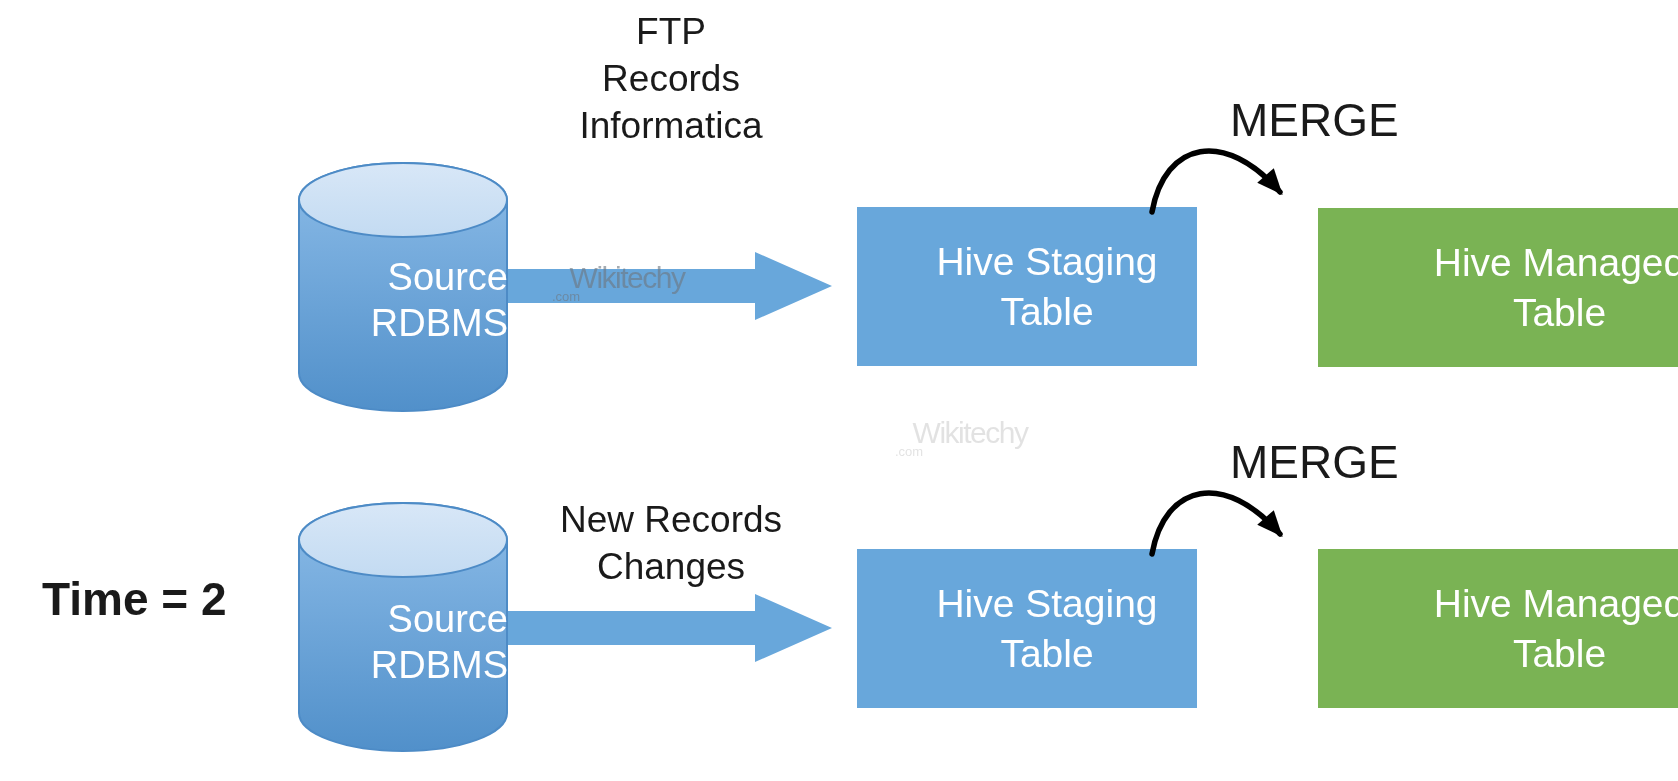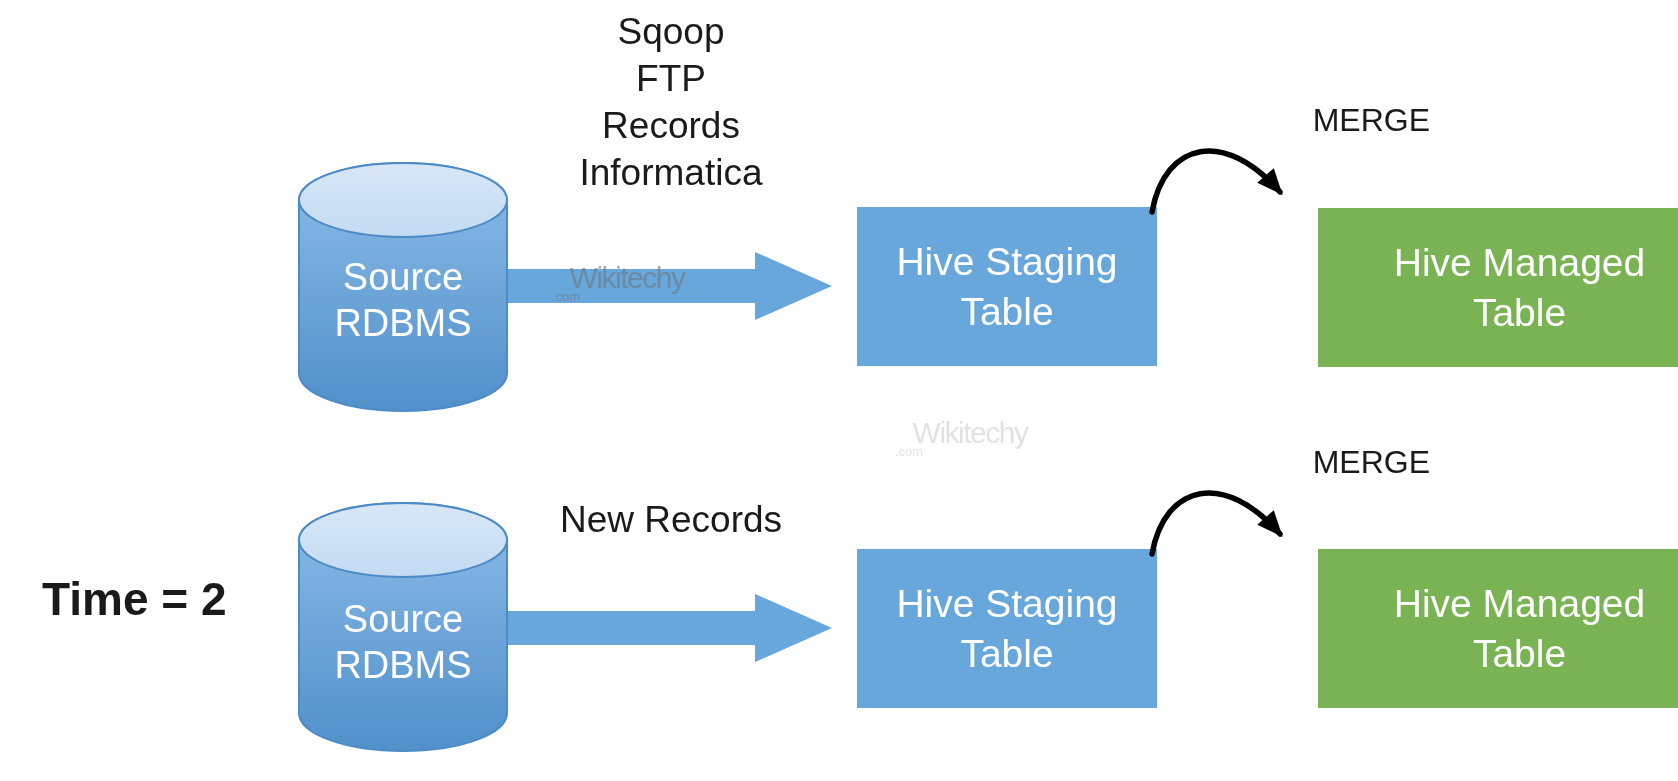--- a/index.html
+++ b/index.html
@@ -21,21 +21,21 @@
     color: var(--text-black, #1a1a1a);
     line-height: 46px;
     white-space: nowrap;
   }
 
   .cyl-svg { left: 298px; width: 210px; height: 250px; }
 
   .cyl-text {
     left: 298px;
     width: 210px;
-    text-align: center;
+    text-align: right;
     color: var(--box-text, #ffffff);
     font-size: 38px;
     line-height: 46px;
   }
 
   .tool-labels {
     left: 518px;
     width: 306px;
     text-align: center;
     color: var(--text-black, #1a1a1a);
@@ -49,29 +49,30 @@
   .box {
     height: 159px;
     display: flex;
     flex-direction: column;
     align-items: center;
     justify-content: center;
     text-align: center;
     color: var(--box-text, #ffffff);
     font-size: 39px;
     line-height: 50px;
+    padding-left: 40px;
   }
   .box-staging { left: 857px; width: 300px; background: var(--primary-blue, #68a7db); }
   .box-managed { left: 1318px; width: 403px; background: var(--green, #7ab354); }
 
   .merge-label {
     left: 1230px;
     width: 200px;
-    text-align: right;
-    font-size: 32px;
+    text-align: left;
+    font-size: 46px;
     color: var(--text-black, #1a1a1a);
     line-height: 40px;
   }
 
   .curve-svg { left: 1140px; width: 160px; height: 95px; }
 
   .wm { text-align: center; line-height: 1; }
   .wm-main {
     display: block;
     font-size: 30px;
@@ -115,21 +116,20 @@
   <svg class="abs cyl-svg" style="top:162px" viewBox="0 0 210 250">
     <path d="M 1 38 A 104 37 0 0 1 209 38 L 209 211 A 104 38 0 0 1 1 211 Z" fill="url(#cylBody)" style="stroke:var(--cylinder-stroke,#4d8bc6)" stroke-width="2"></path>
     <ellipse cx="105" cy="38" rx="104" ry="37" fill="url(#cylTop)" style="stroke:var(--cylinder-stroke,#4d8bc6)" stroke-width="2"></ellipse>
   </svg>
   <div class="abs cyl-text" style="top:254px">
     <div>Source</div>
     <div>RDBMS</div>
   </div>
 
   <div class="abs tool-labels" style="top:8px">
-    <div>Sqoop</div>
     <div>FTP</div>
     <div>Records</div>
     <div>Informatica</div>
   </div>
 
   <svg class="abs flow-arrow-svg" style="top:248px" viewBox="0 0 324 76">
     <polygon points="0,21 247,21 247,4 324,38 247,72 247,55 0,55" style="fill:var(--primary-blue,#68a7db)"></polygon>
   </svg>
 
   <div class="abs wm wm-on-arrow">
@@ -164,20 +164,21 @@
     <path d="M 1 38 A 104 37 0 0 1 209 38 L 209 211 A 104 38 0 0 1 1 211 Z" fill="url(#cylBody)" style="stroke:var(--cylinder-stroke,#4d8bc6)" stroke-width="2"></path>
     <ellipse cx="105" cy="38" rx="104" ry="37" fill="url(#cylTop)" style="stroke:var(--cylinder-stroke,#4d8bc6)" stroke-width="2"></ellipse>
   </svg>
   <div class="abs cyl-text" style="top:596px">
     <div>Source</div>
     <div>RDBMS</div>
   </div>
 
   <div class="abs tool-labels" style="top:496px">
     <div>New Records</div>
+    <div>Changes</div>
   </div>
 
   <svg class="abs flow-arrow-svg" style="top:590px" viewBox="0 0 324 76">
     <polygon points="0,21 247,21 247,4 324,38 247,72 247,55 0,55" style="fill:var(--primary-blue,#68a7db)"></polygon>
   </svg>
 
   <div class="abs box box-staging" style="top:549px">
     <div>Hive Staging</div>
     <div>Table</div>
   </div>

